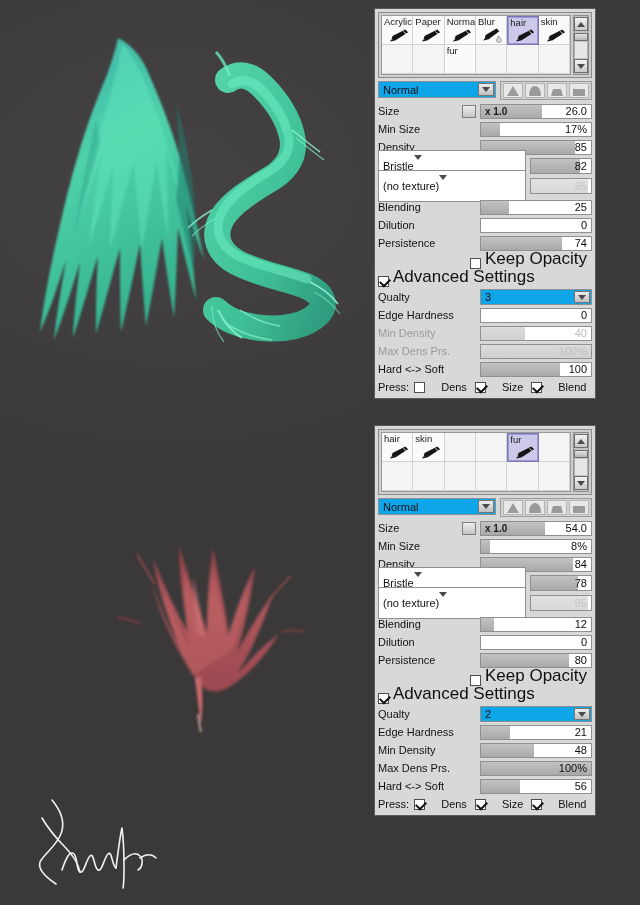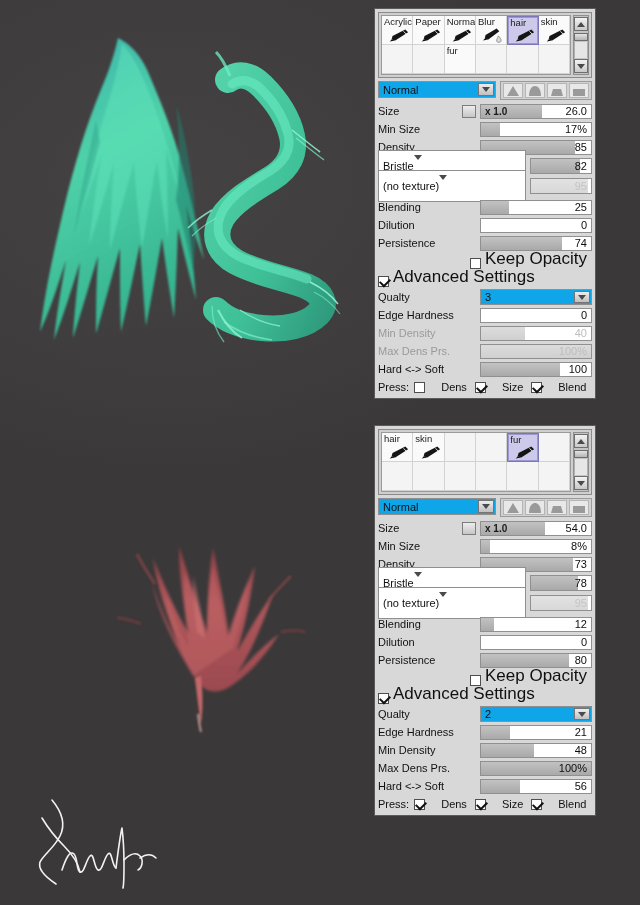--- a/index.html
+++ b/index.html
@@ -647,21 +647,21 @@
       <div class="slider" style="margin-left:18px">
         <div class="fill" style="width:8%"></div>
         <span class="val">8%</span>
       </div>
     </div>
 
     <div class="row">
       <span class="lbl">Density</span>
       <div class="slider" style="margin-left:18px">
         <div class="fill" style="width:84%"></div>
-        <span class="val">73</span>
+        <span class="val">84</span>
       </div>
     </div>
 
     <div class="row" style="height:18px;margin-top:2px">
       <div class="combo-sm">
         <span class="txt">Bristle</span>
         <span class="arrowbox"><i class="tri down"></i></span>
       </div>
       <div class="val-box">
         <div class="fill" style="width:78%"></div>

